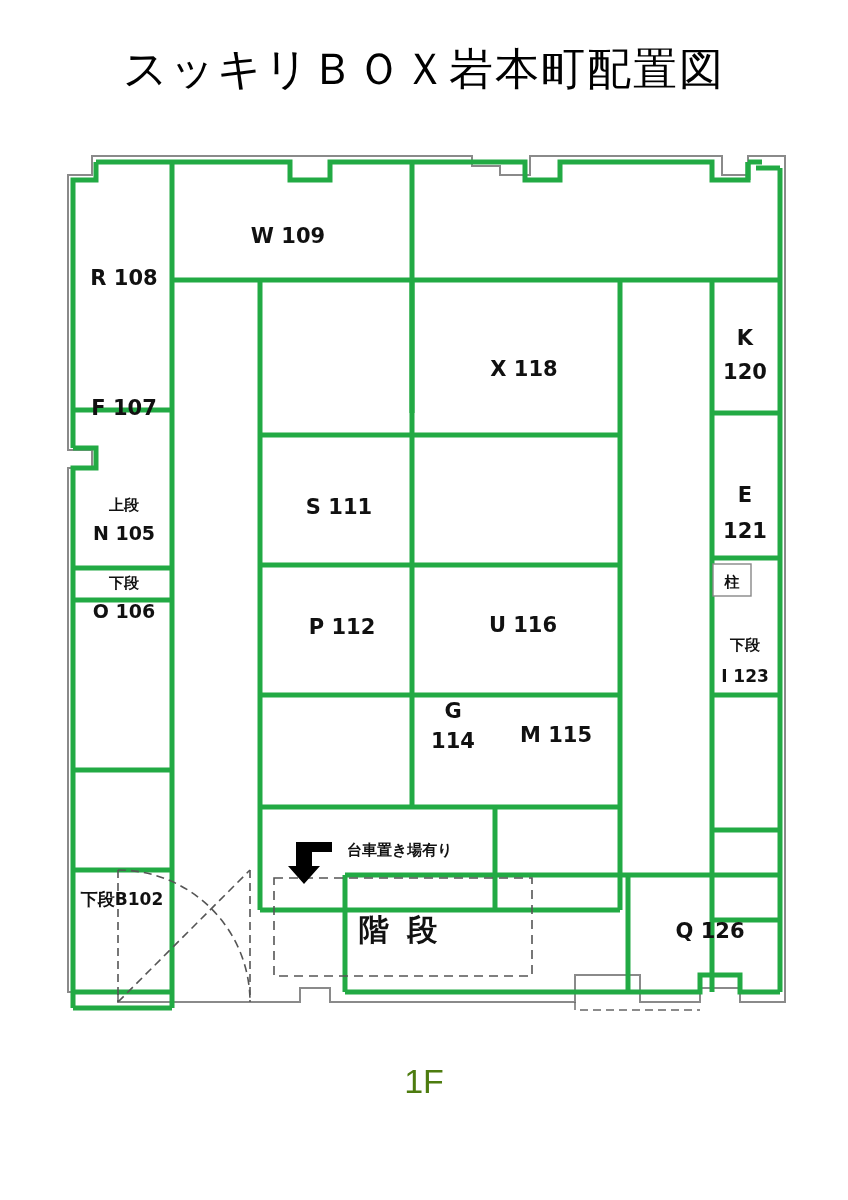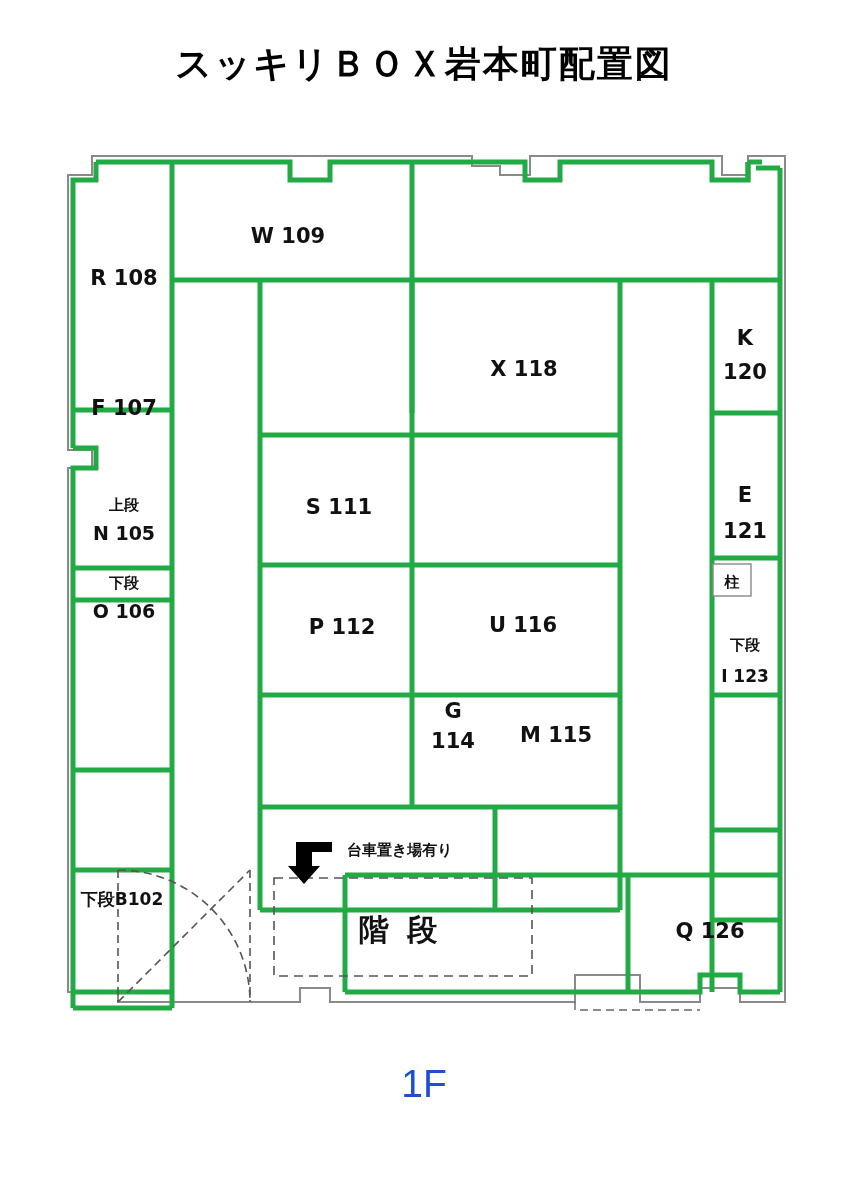--- a/index.html
+++ b/index.html
@@ -1,26 +1,26 @@
 <!DOCTYPE html>
 <html><head>
 <meta charset="utf-8">
 <style>
   html,body{margin:0;padding:0;background:#ffffff;}
   body{width:848px;height:1200px;font-family:"DejaVu Sans","Liberation Sans",sans-serif;}
   #page{position:relative;width:848px;height:1200px;background:#fff;overflow:hidden;}
   #title{
     position:absolute;left:0;top:40px;width:848px;text-align:center;
-    font-size:36px;font-weight:700;letter-spacing:2px;color:#000;
+    font-size:44px;font-weight:400;letter-spacing:2px;color:#000;
     font-family:"DejaVu Sans","Liberation Sans",sans-serif;
     white-space:nowrap;
   }
   #floorlabel{
     position:absolute;left:0;top:1062px;width:848px;text-align:center;
-    font-size:39px;font-weight:400;color:#1d4ed8;
+    font-size:34px;font-weight:400;color:#4d7c0f;
     font-family:"Liberation Sans","DejaVu Sans",sans-serif;
   }
   svg#plan{position:absolute;left:0;top:130px;}
   .rmlabel{
     font-family:"DejaVu Sans","Liberation Sans",sans-serif;
     font-weight:700;fill:#111;text-anchor:middle;
   }
   .s21{font-size:21px;}
   .s19{font-size:19px;}
   .s17{font-size:17px;}

